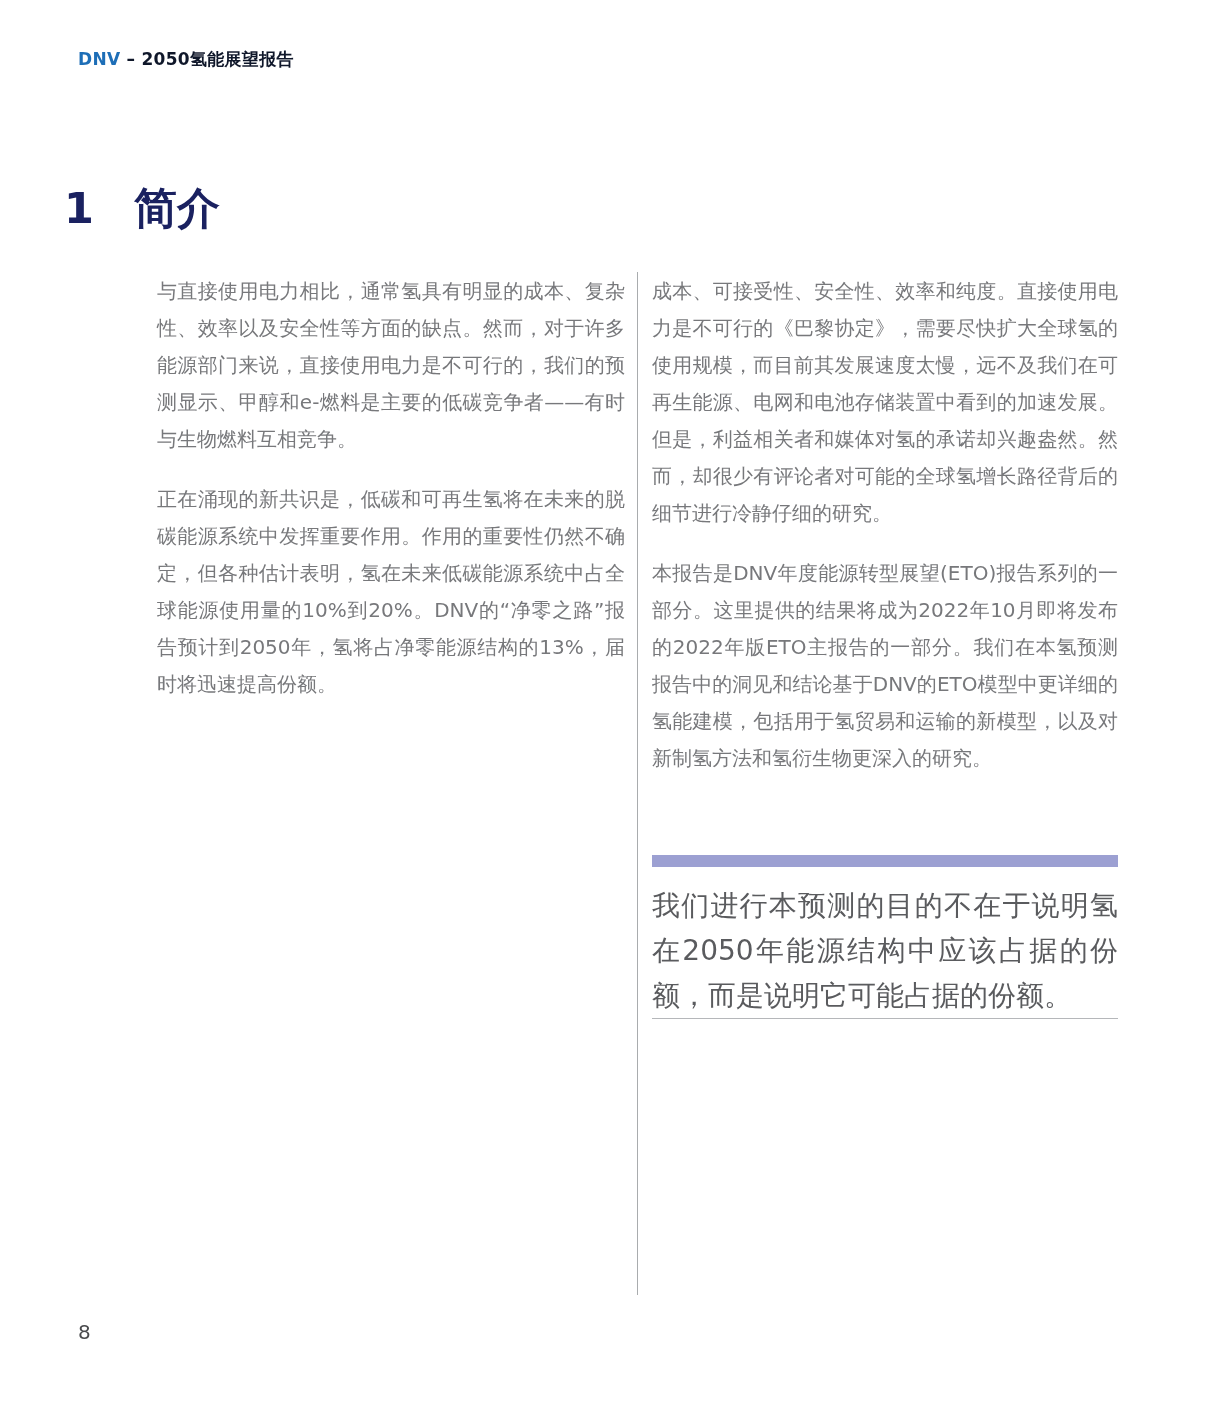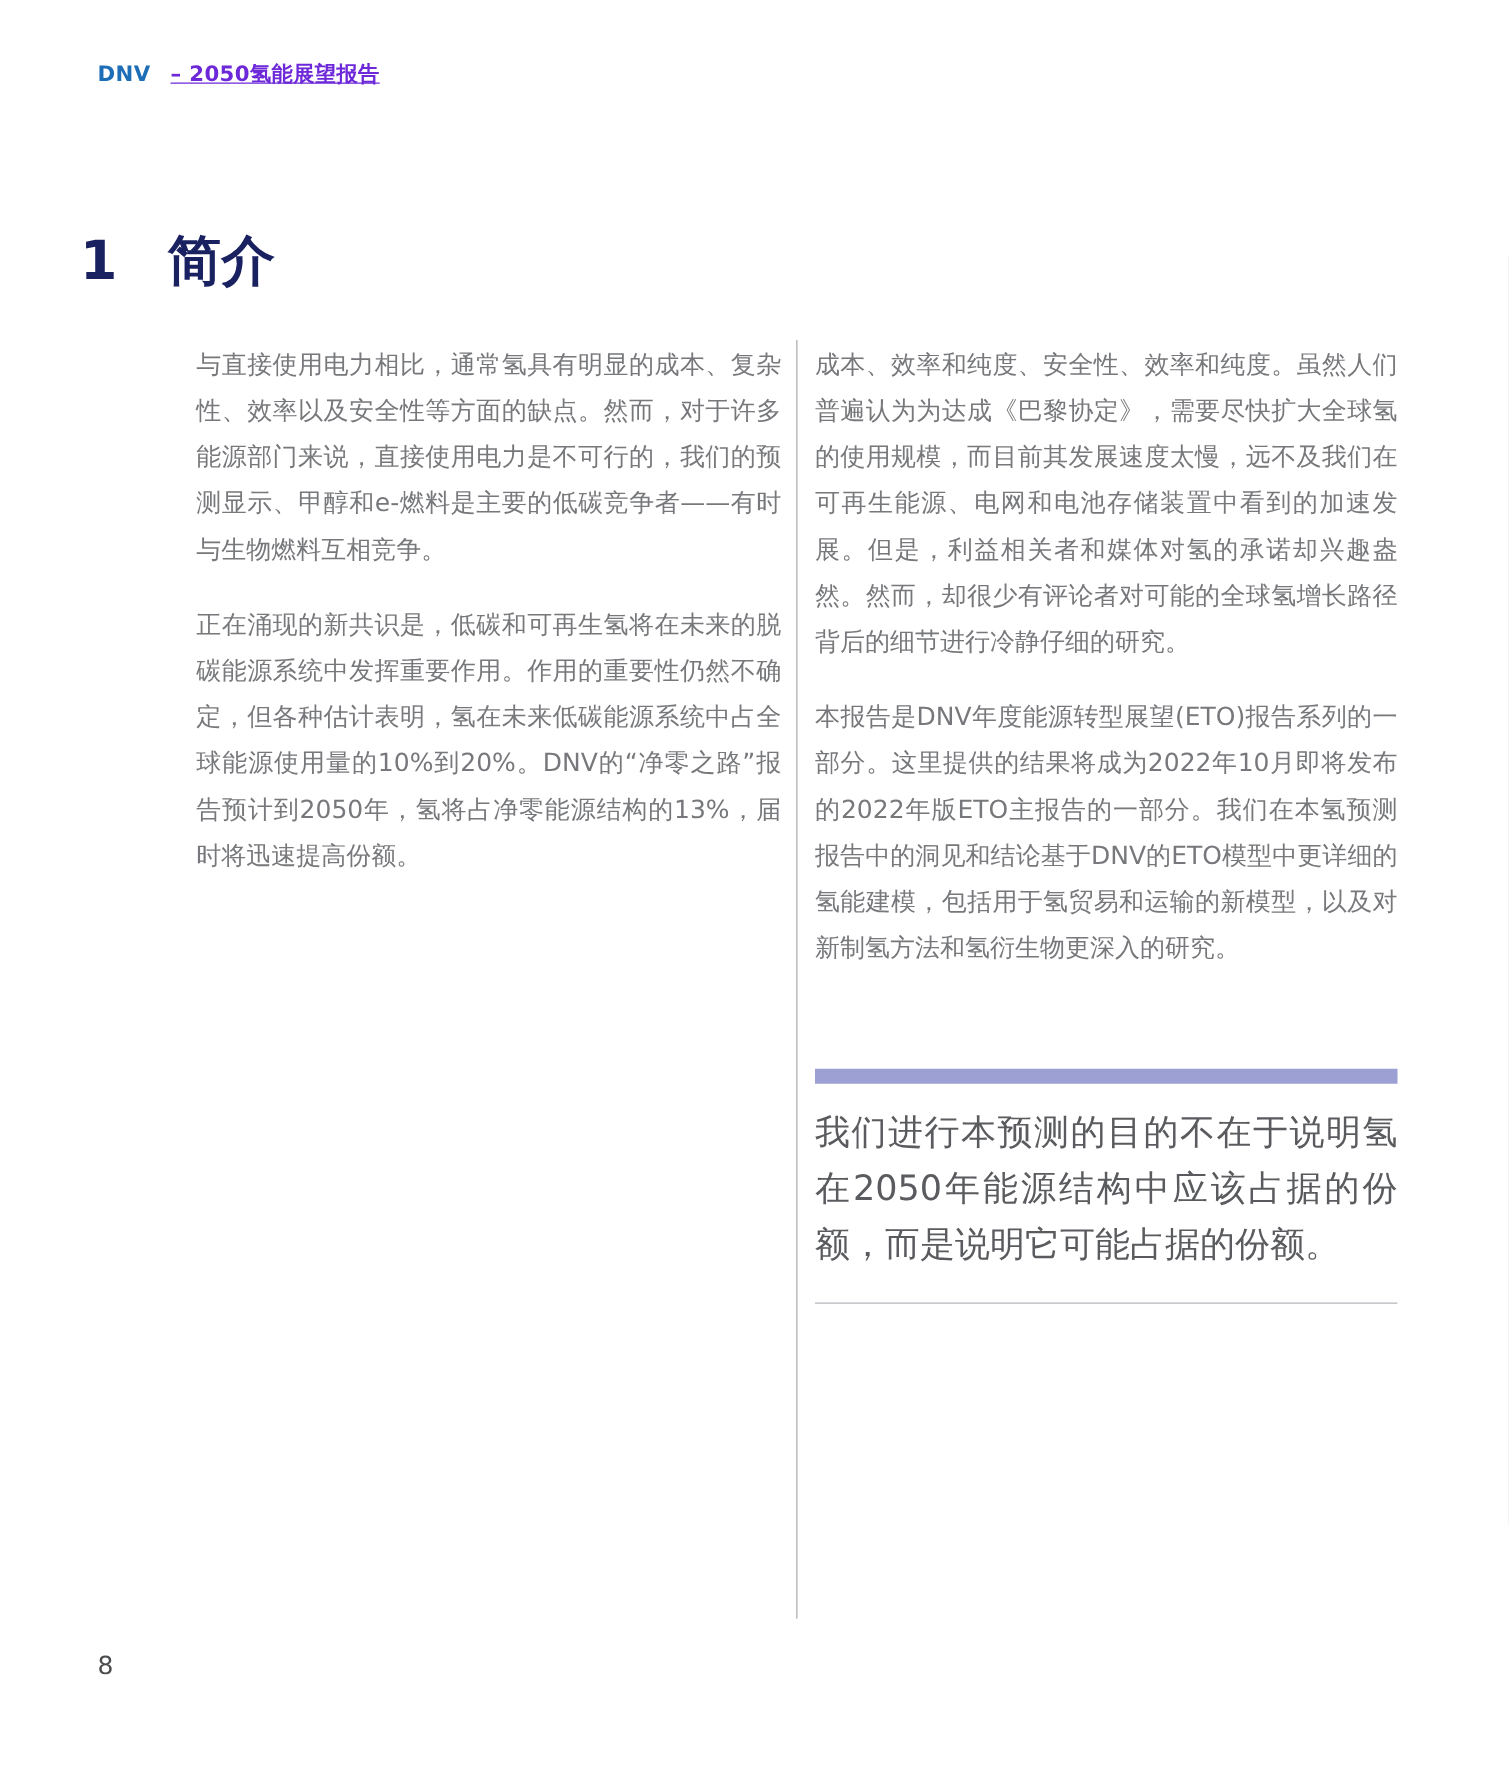--- a/index.html
+++ b/index.html
@@ -10,42 +10,42 @@
     background:#ffffff;
     font-family:"DejaVu Sans","Liberation Sans",sans-serif;
     overflow:hidden;
   }
   .header {
     position:absolute; left:78px; top:48px;
     font-size:17px; font-weight:bold; letter-spacing:.3px;
     white-space:nowrap;
   }
   .brand { color:#1d6eb7;margin-top:17px; }
-  .header-title { color:#6d28d9; margin-left:16px;text-decoration:underline; }
+  .header-title { color:#0f172a; margin-left:6px; }
   .chapter {
     position:absolute; left:64px; top:180px;
     color:#1a2160; font-weight:bold; font-size:43px;
     white-space:nowrap;
   }
   .chapter-num { display:inline-block; width:70px; }
   .col {
     position:absolute; top:273px;
     font-size:20px; line-height:37px;
     color:#77787b;
     text-align:justify;
     text-justify:inter-ideograph;
   }
   .col p { margin:0 0 23px 0; }
   .col-left  { left:157px; width:468px; }
   .col-right { left:652px; width:466px; }
   .divider {
     position:absolute; left:637px; top:272px;
     width:1px; height:1023px; background:#a9acae;
   }
-  .callout { margin-top:78px; border-bottom:1px solid #b5b7ba; padding-bottom:24px; }
+  .callout { margin-top:78px; border-bottom:1px solid #b5b7ba; }
   .callout-bar { height:12px; background:#9ca0d2; margin-bottom:16px; }
   .callout-text {
     font-size:28px; line-height:45px; color:#5a5b5e;
     text-align:justify; text-justify:inter-ideograph;
   }
   .after-callout { margin-top:56px !important; }
   .page-number {
     position:absolute; left:78px; top:1320px;
     font-size:20px; color:#4a4b4d;
   }
@@ -64,21 +64,21 @@
   </div>
 
   <div class="divider"></div>
 
   <div class="col col-left">
     <p>与直接使用电力相比，通常氢具有明显的成本、复杂性、效率以及安全性等方面的缺点。然而，对于许多能源部门来说，直接使用电力是不可行的，我们的预测显示、甲醇和e-燃料是主要的低碳竞争者——有时与生物燃料互相竞争。</p>
     <p>正在涌现的新共识是，低碳和可再生氢将在未来的脱碳能源系统中发挥重要作用。作用的重要性仍然不确定，但各种估计表明，氢在未来低碳能源系统中占全球能源使用量的10%到20%。DNV的“净零之路”报告预计到2050年，氢将占净零能源结构的13%，届时将迅速提高份额。</p>
   </div>
 
   <div class="col col-right">
-    <p>成本、效率和纯度、安全性、效率和纯度。虽然人们普遍认为为达成《巴黎协定》，需要尽快扩大全球氢的使用规模，而目前其发展速度太慢，远不及我们在可再生能源、电网和电池存储装置中看到的加速发展。但是，利益相关者和媒体对氢的承诺却兴趣盎然。然而，却很少有评论者对可能的全球氢增长路径背后的细节进行冷静仔细的研究。</p>
+    <p>成本、可接受性、安全性、效率和纯度。直接使用电力是不可行的《巴黎协定》，需要尽快扩大全球氢的使用规模，而目前其发展速度太慢，远不及我们在可再生能源、电网和电池存储装置中看到的加速发展。但是，利益相关者和媒体对氢的承诺却兴趣盎然。然而，却很少有评论者对可能的全球氢增长路径背后的细节进行冷静仔细的研究。</p>
     <p>本报告是DNV年度能源转型展望(ETO)报告系列的一部分。这里提供的结果将成为2022年10月即将发布的2022年版ETO主报告的一部分。我们在本氢预测报告中的洞见和结论基于DNV的ETO模型中更详细的氢能建模，包括用于氢贸易和运输的新模型，以及对新制氢方法和氢衍生物更深入的研究。</p>
 
     <div class="callout">
       <div class="callout-bar"></div>
       <div class="callout-text">我们进行本预测的目的不在于说明氢在2050年能源结构中应该占据的份额，而是说明它可能占据的份额。</div>
     </div>
 
   </div>
 
   <div class="page-number">8</div>

